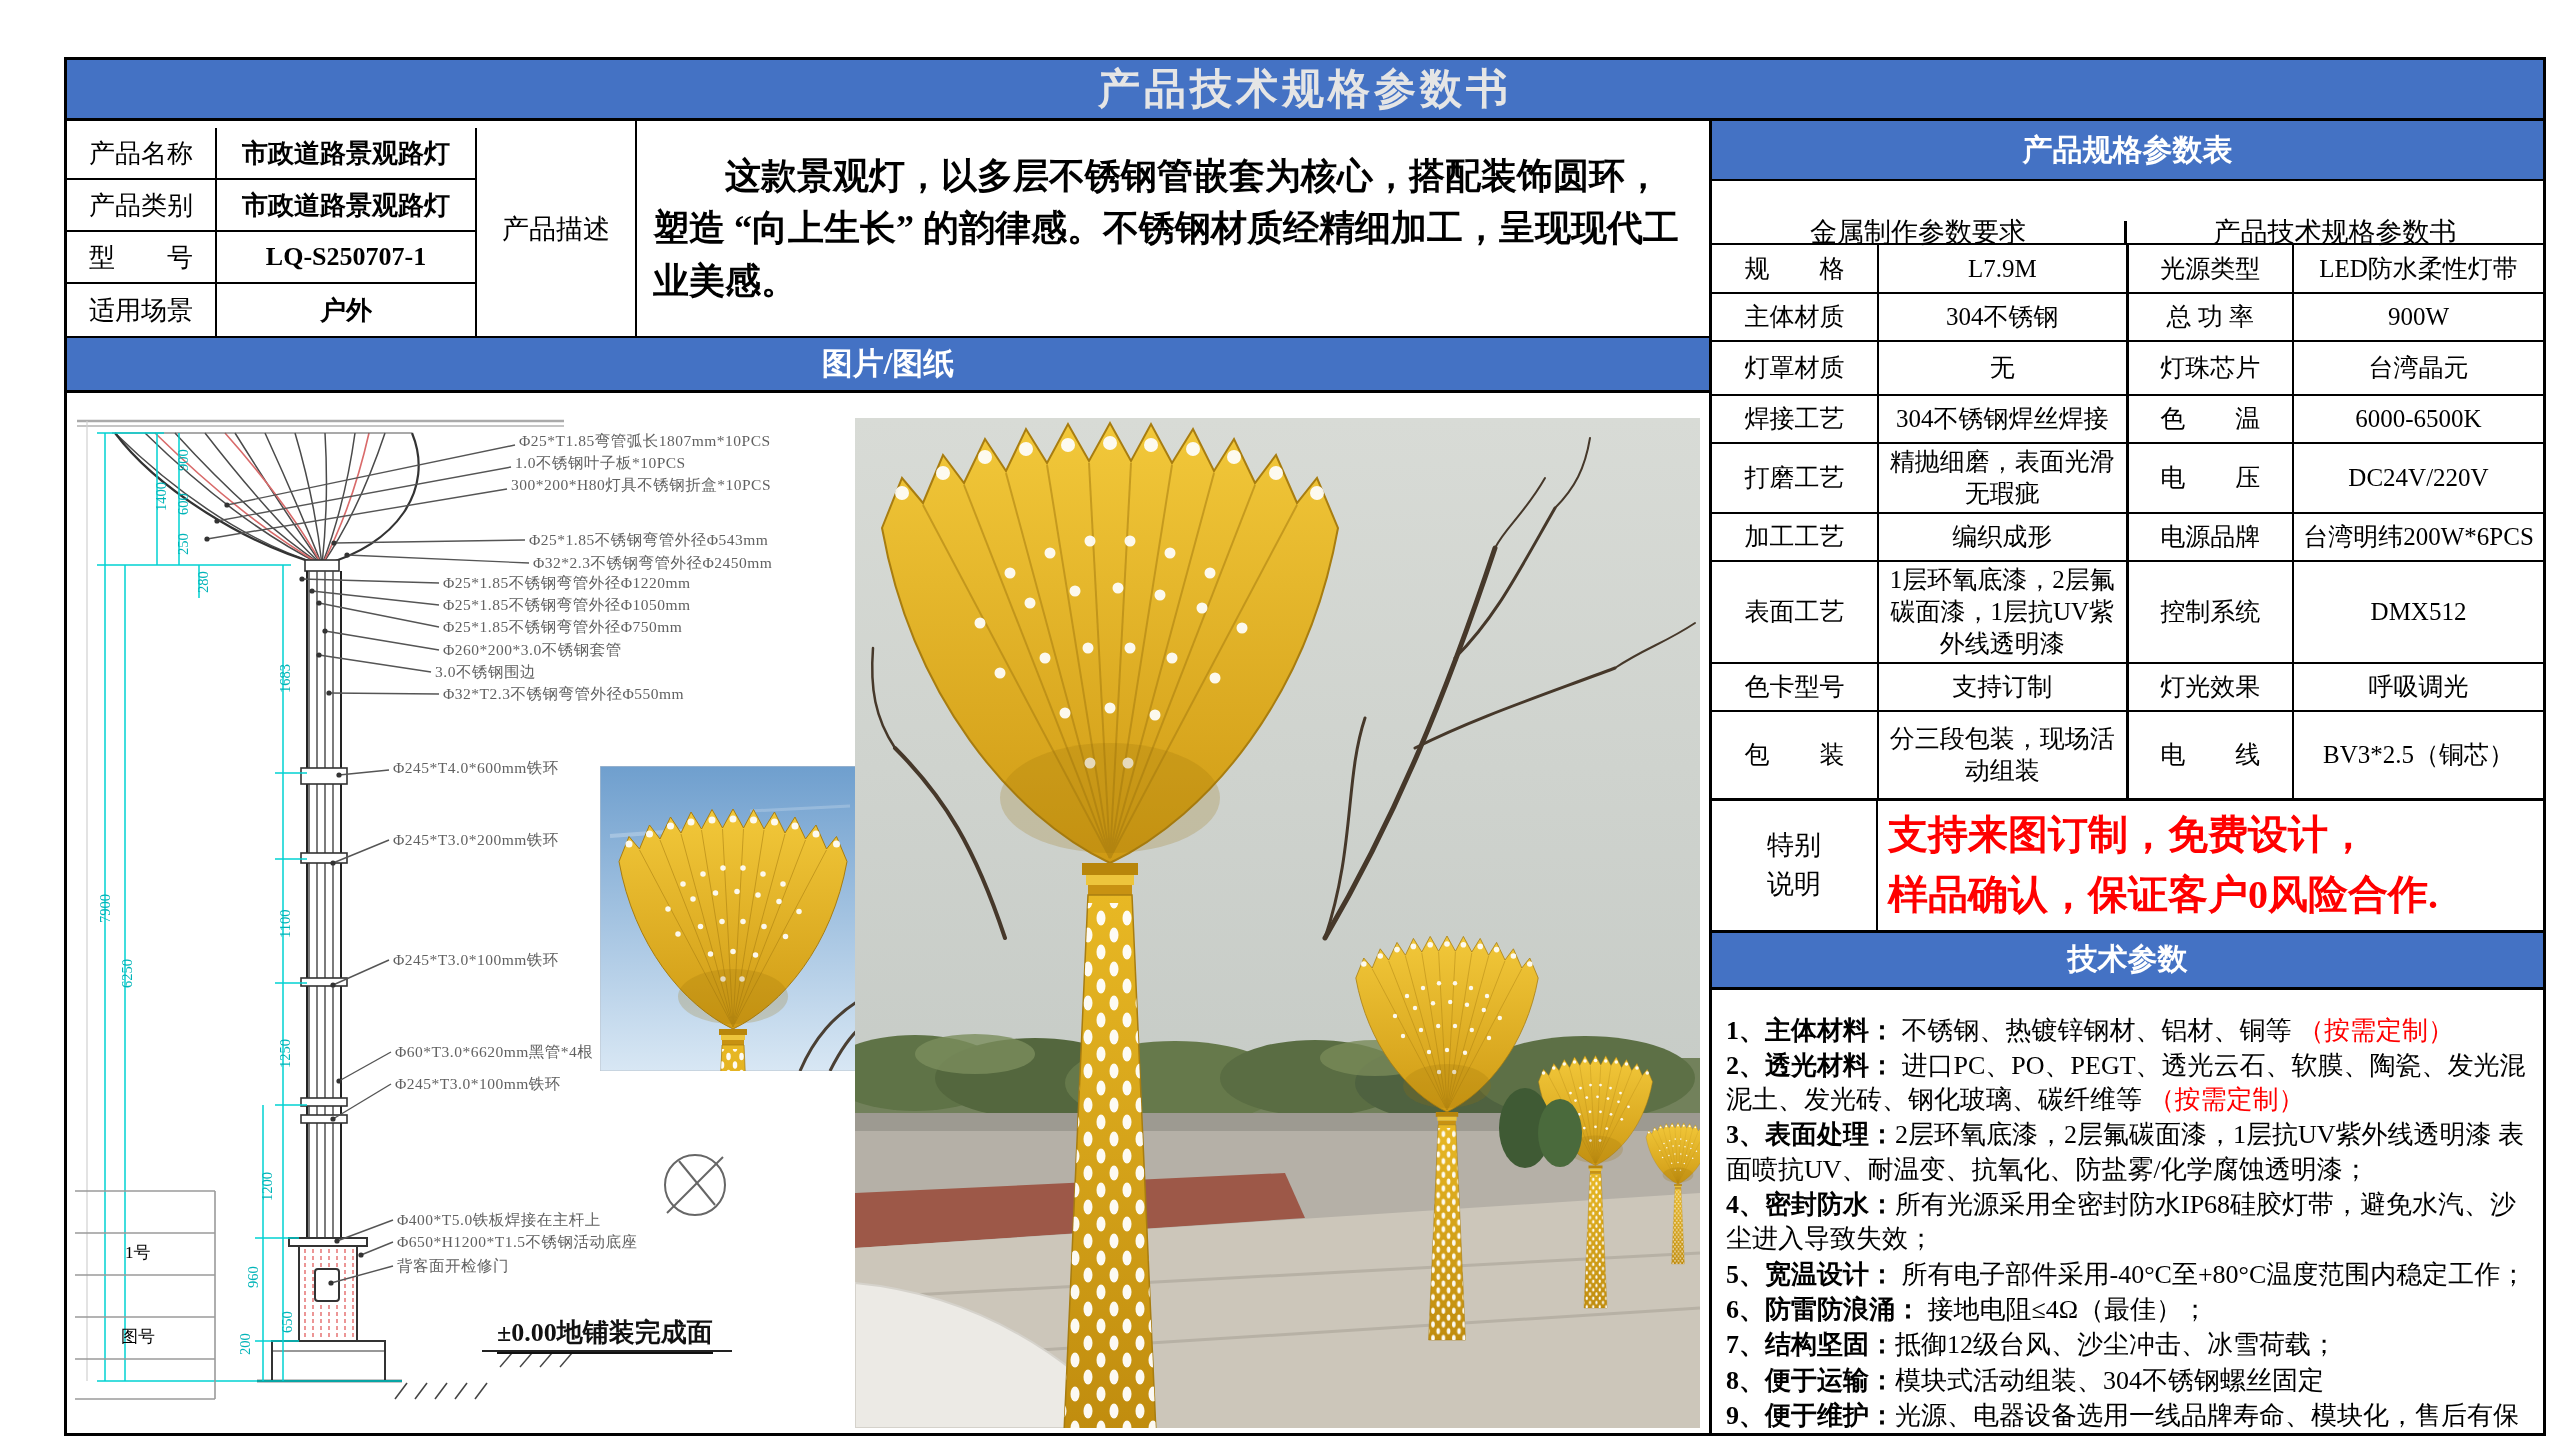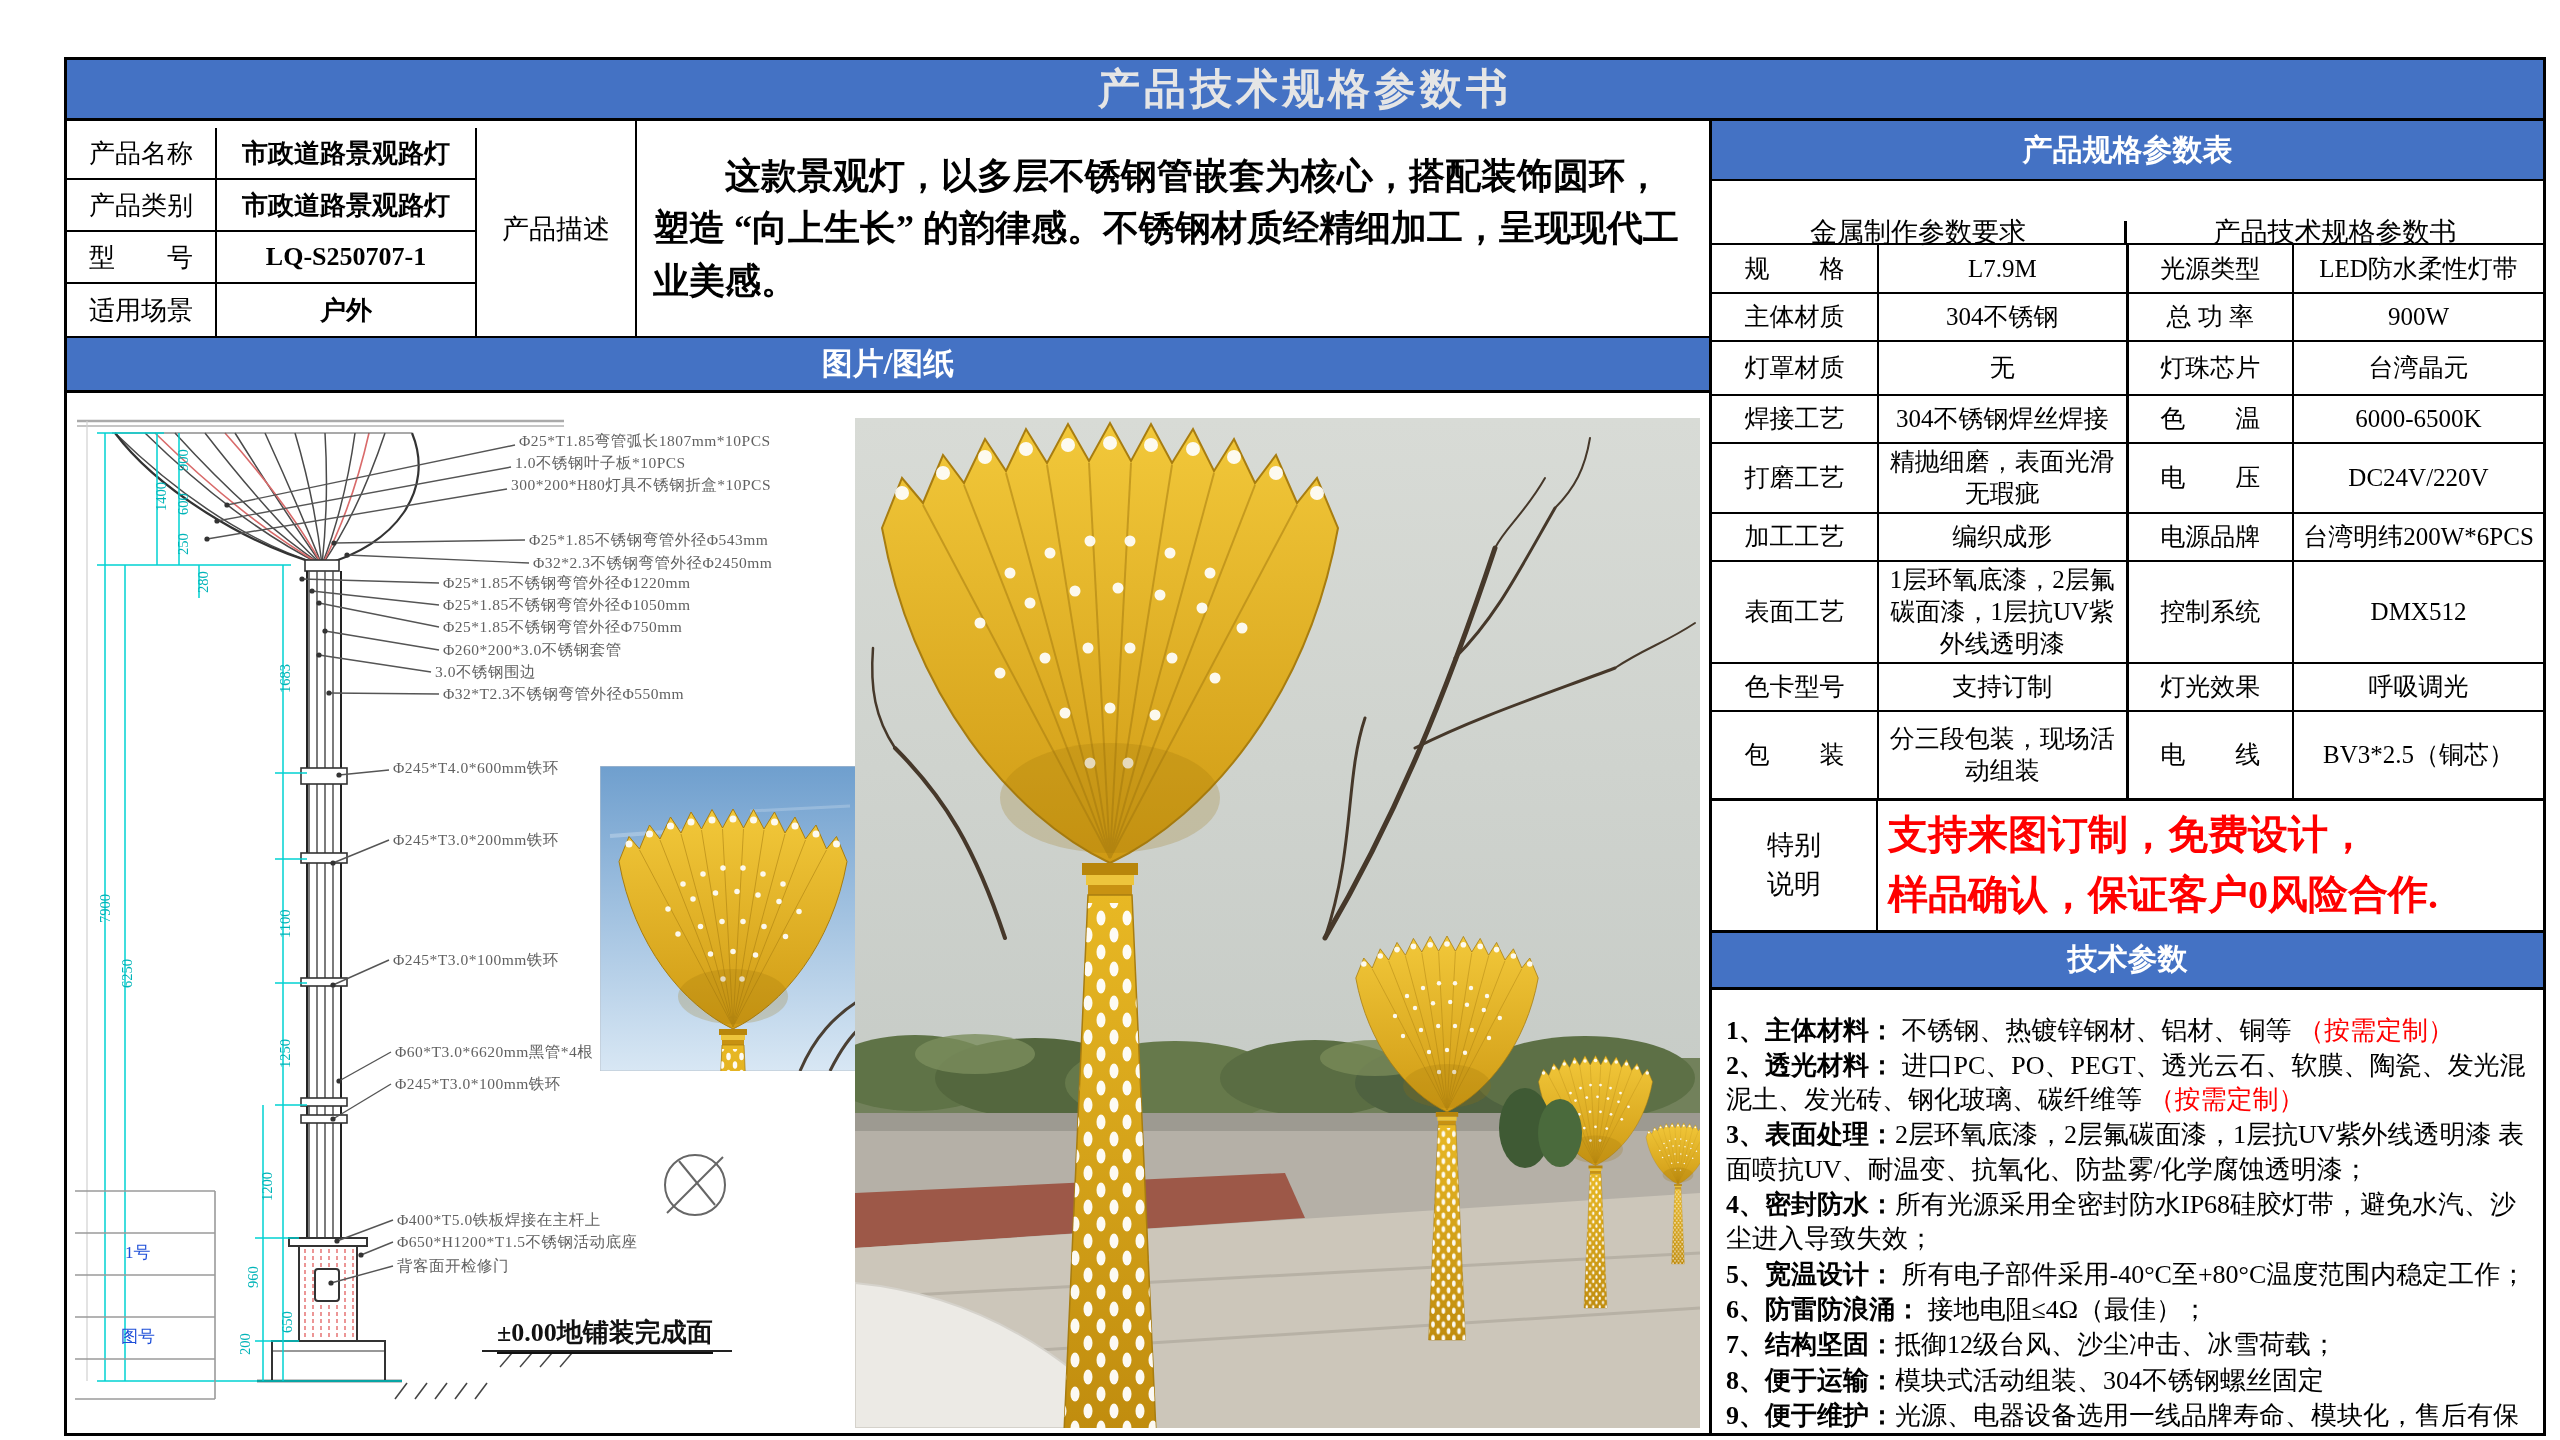--- a/index.html
+++ b/index.html
@@ -27,21 +27,21 @@
                font-size:36px; font-weight:600; line-height:1.45; }
 
   .section-bar { flex:none; height:57px; background:#4472C4; color:#fff; display:flex;
                  align-items:center; justify-content:center; font-size:31px; font-weight:600;
                  border-top:2px solid #000; border-bottom:3px solid #000; }
 
   .picture-area { flex:1; position:relative; background:#fff; overflow:hidden;padding-left:17px; }
   .anno { position:absolute; font-size:15.5px; color:#616161; white-space:nowrap; letter-spacing:.5px; }
   .dim  { position:absolute; font-size:14.5px; color:#00b4b8; white-space:nowrap;
           transform:rotate(-90deg); transform-origin:left top; }
-  .tb-label { position:absolute; font-size:17px; color:#1d4ed8; }
+  .tb-label { position:absolute; font-size:17px; color:#000000; }
   .ground-label { position:absolute; font-size:26px; font-weight:bold; color:#111;
                   border-bottom:2.5px solid #111; padding-bottom:2px; }
   .main-photo { position:absolute; left:788px; top:25px; width:845px; height:1010px; }
   .inset-photo { position:absolute; left:533px; top:373px; width:263px; height:305px; }
   .draw-svg { position:absolute; left:0; top:0; width:790px; height:1038px; }
 
   
   .spec-header { flex:none; height:60px; background:#4472C4; color:#fff; display:flex;
                  align-items:center; justify-content:center; font-size:30px; font-weight:600;
                  border-bottom:2px solid #000; }

